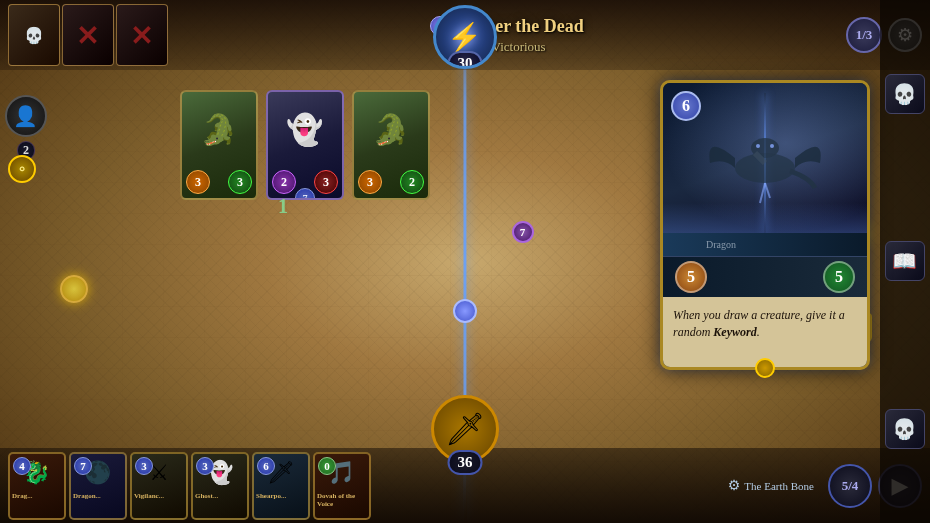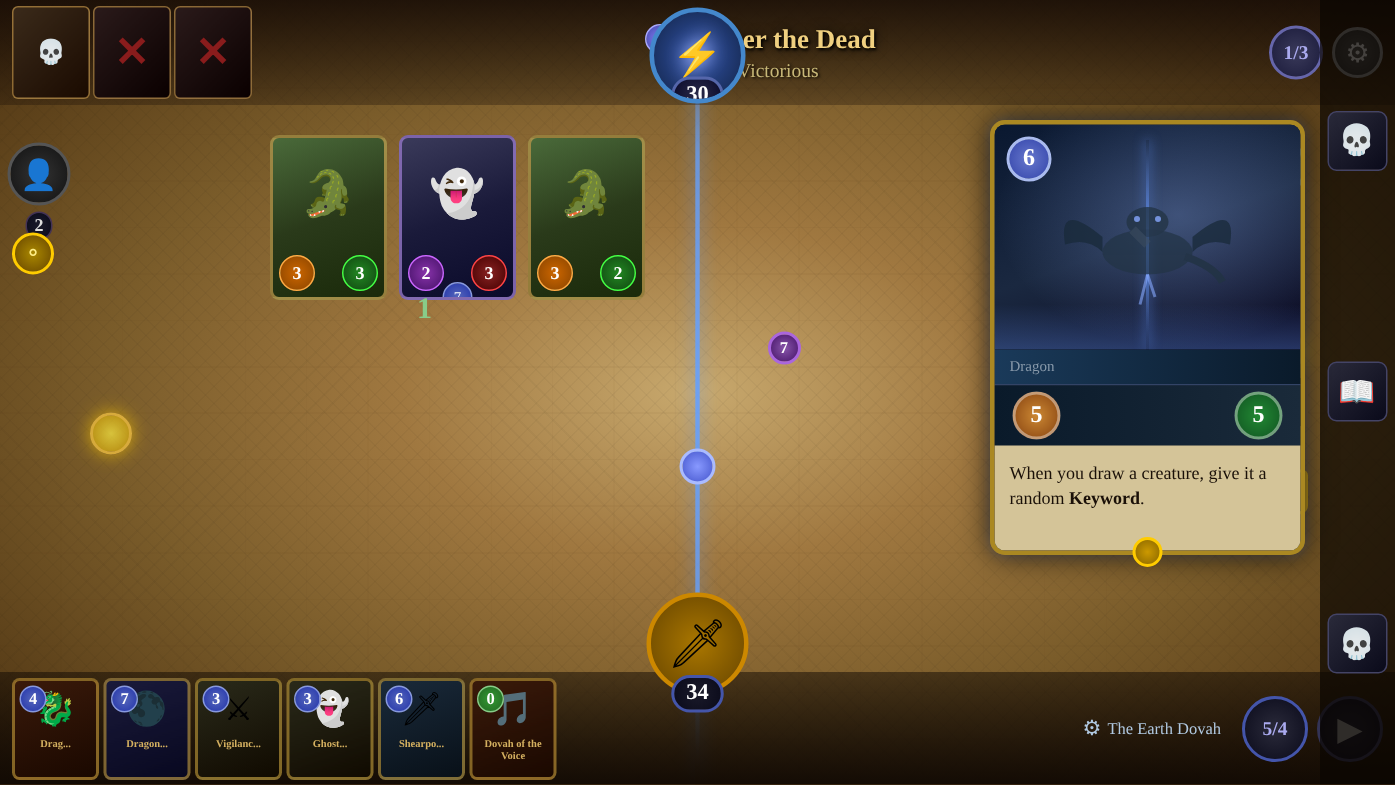--- a/index.html
+++ b/index.html
@@ -367,21 +367,21 @@
       height: 60%;
       display: flex;
       align-items: center;
       justify-content: center;
       font-size: 22px;
     }
 
     .bh-name {
       color: #d4b060;
       font-size: 7px;
-      text-align: center;
+      text-align: left;
       padding: 1px 2px;
       font-weight: bold;
       line-height: 1.1;
     }
 
     .bh-cost {
       position: absolute;
       top: 3px;
       left: 3px;
       background: radial-gradient(circle, #5566bb, #2233aa);
@@ -606,26 +606,28 @@
 
     .card-name {
       color: #f0e8b0;
       font-size: 14px;
       font-weight: bold;
     }
 
     .card-type {
       color: #8899aa;
       font-size: 10px;
+      margin-left: 33px;
     }
 
     .card-body {
       background: #d4c498;
       padding: 10px;
       min-height: 70px;
+      font-style: italic;
     }
 
     .card-text {
       color: #1a1008;
       font-size: 12px;
       line-height: 1.4;
     }
 
     .card-text strong {
       font-weight: bold;
@@ -938,21 +940,21 @@
   <div class="book-item">📜</div>
 
   <div class="chest-bottom">🏺</div>
 
   <div class="field-token">7</div>
 
   <div class="player-avatar">
     <div class="player-avatar-circle">
       <span style="font-size:32px;">🗡</span>
     </div>
-    <div class="health-badge-bottom">34</div>
+    <div class="health-badge-bottom">36</div>
   </div>
 
   <div class="mana-crystal"></div>
 
   <div class="bottom-bar">
 
     <div class="bottom-hand">
       <div class="bh-card bh1">
         <div class="bh-cost">4</div>
         <div class="bh-art">🐉</div>
@@ -981,21 +983,21 @@
       <div class="bh-card bh1">
         <div class="bh-cost" style="background:radial-gradient(circle,#339933,#226622);border-color:#88cc88;">0</div>
         <div class="bh-art">🎵</div>
         <div class="bh-name">Dovah of the Voice</div>
       </div>
     </div>
 
     <div class="player-info">
       <div class="earth-bone">
         <span class="eb-icon">⚙</span>
-        <span>The Earth Dovah</span>
+        <span>The Earth Bone</span>
       </div>
     </div>
 
     <div style="display:flex;align-items:center;gap:6px;">
       <div style="width:44px;height:44px;border-radius:50%;background:radial-gradient(circle,#2a2a3a,#0a0a1a);border:2px solid #4455aa;display:flex;align-items:center;justify-content:center;color:#aaaaee;font-size:13px;font-weight:bold;">5/4</div>
       <div style="width:44px;height:44px;border-radius:50%;background:radial-gradient(circle,#1a1a2a,#0a0a1a);border:2px solid #333355;display:flex;align-items:center;justify-content:center;color:#888;font-size:22px;cursor:pointer;">▶</div>
     </div>
   </div>
 
   <div class="right-panel">

